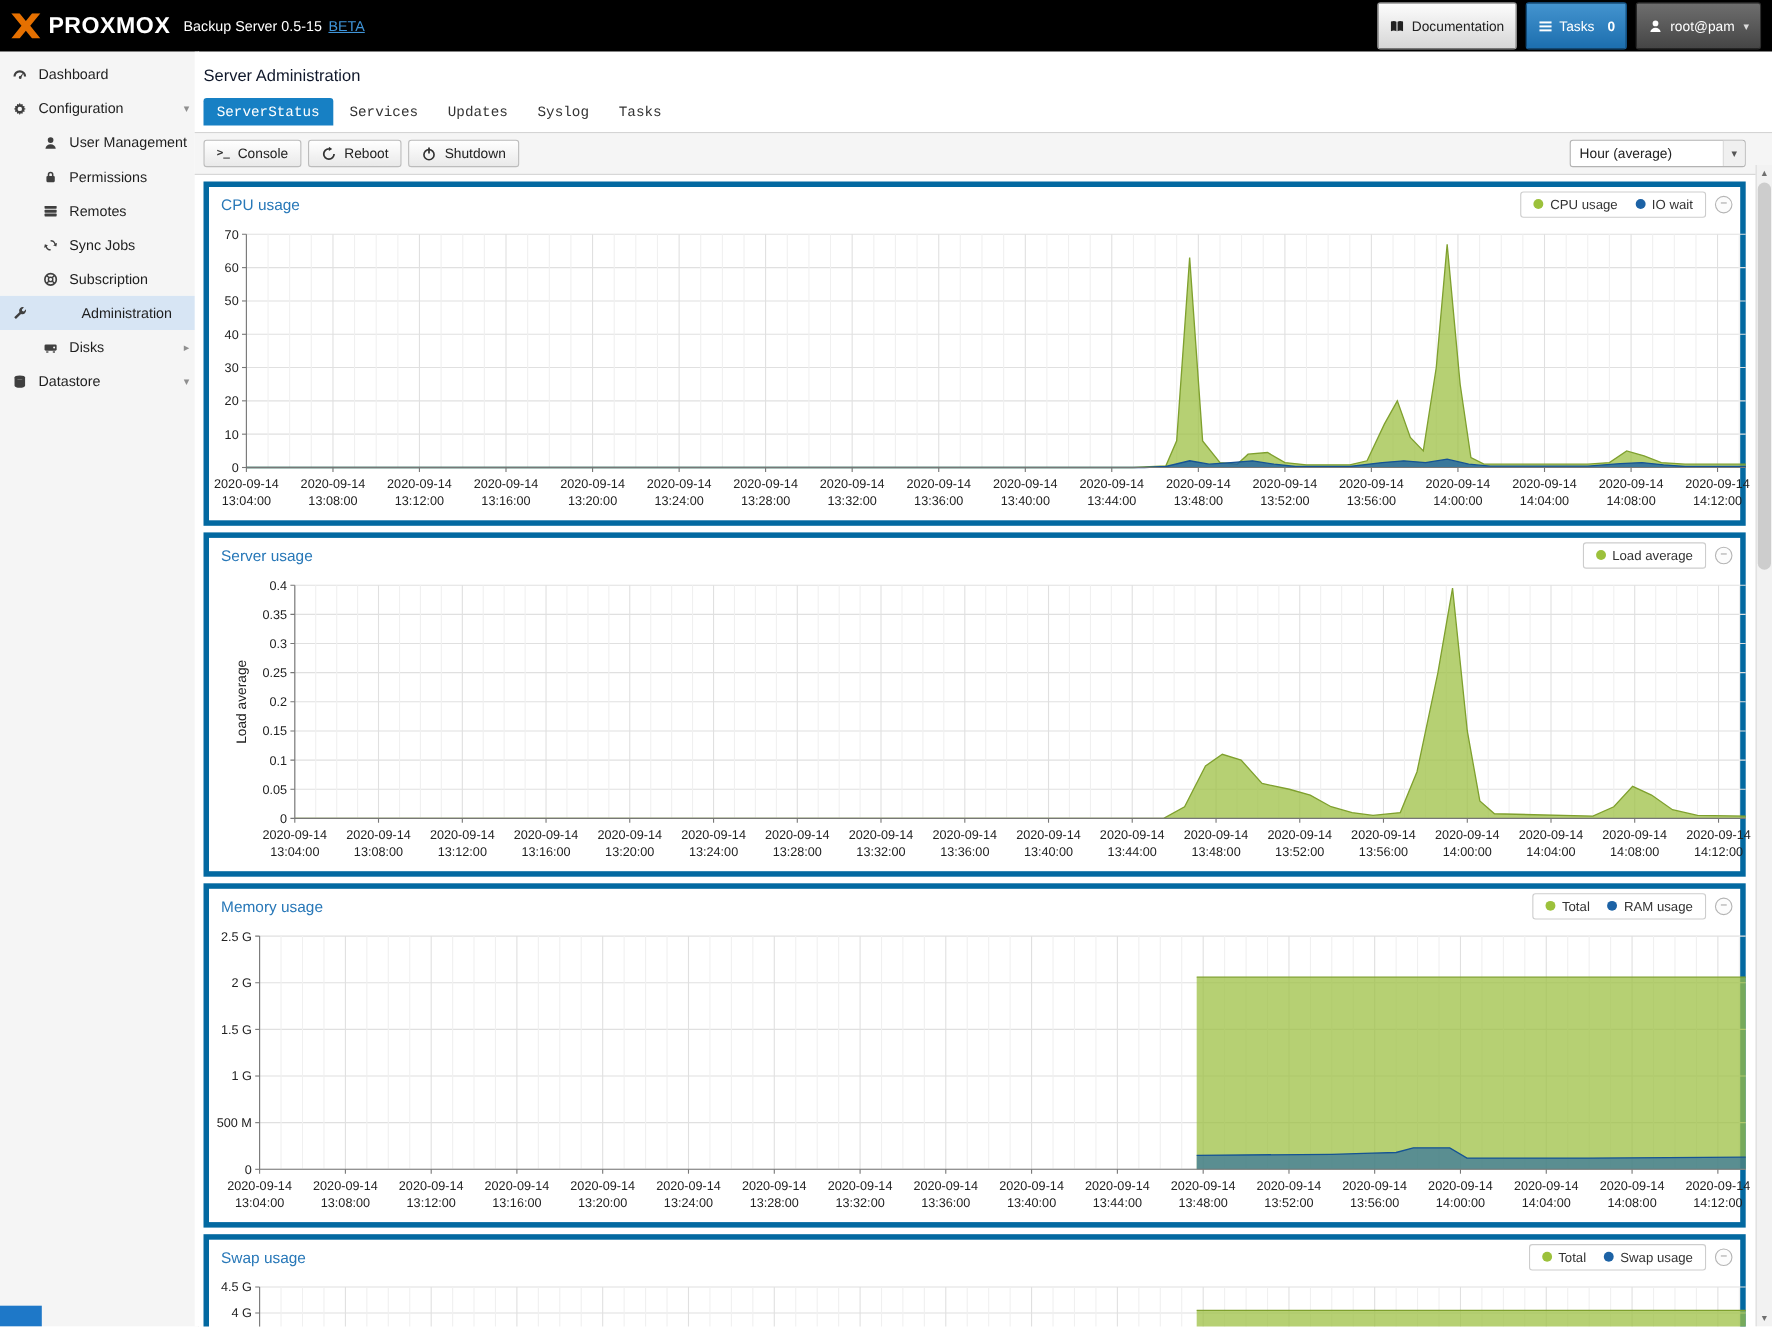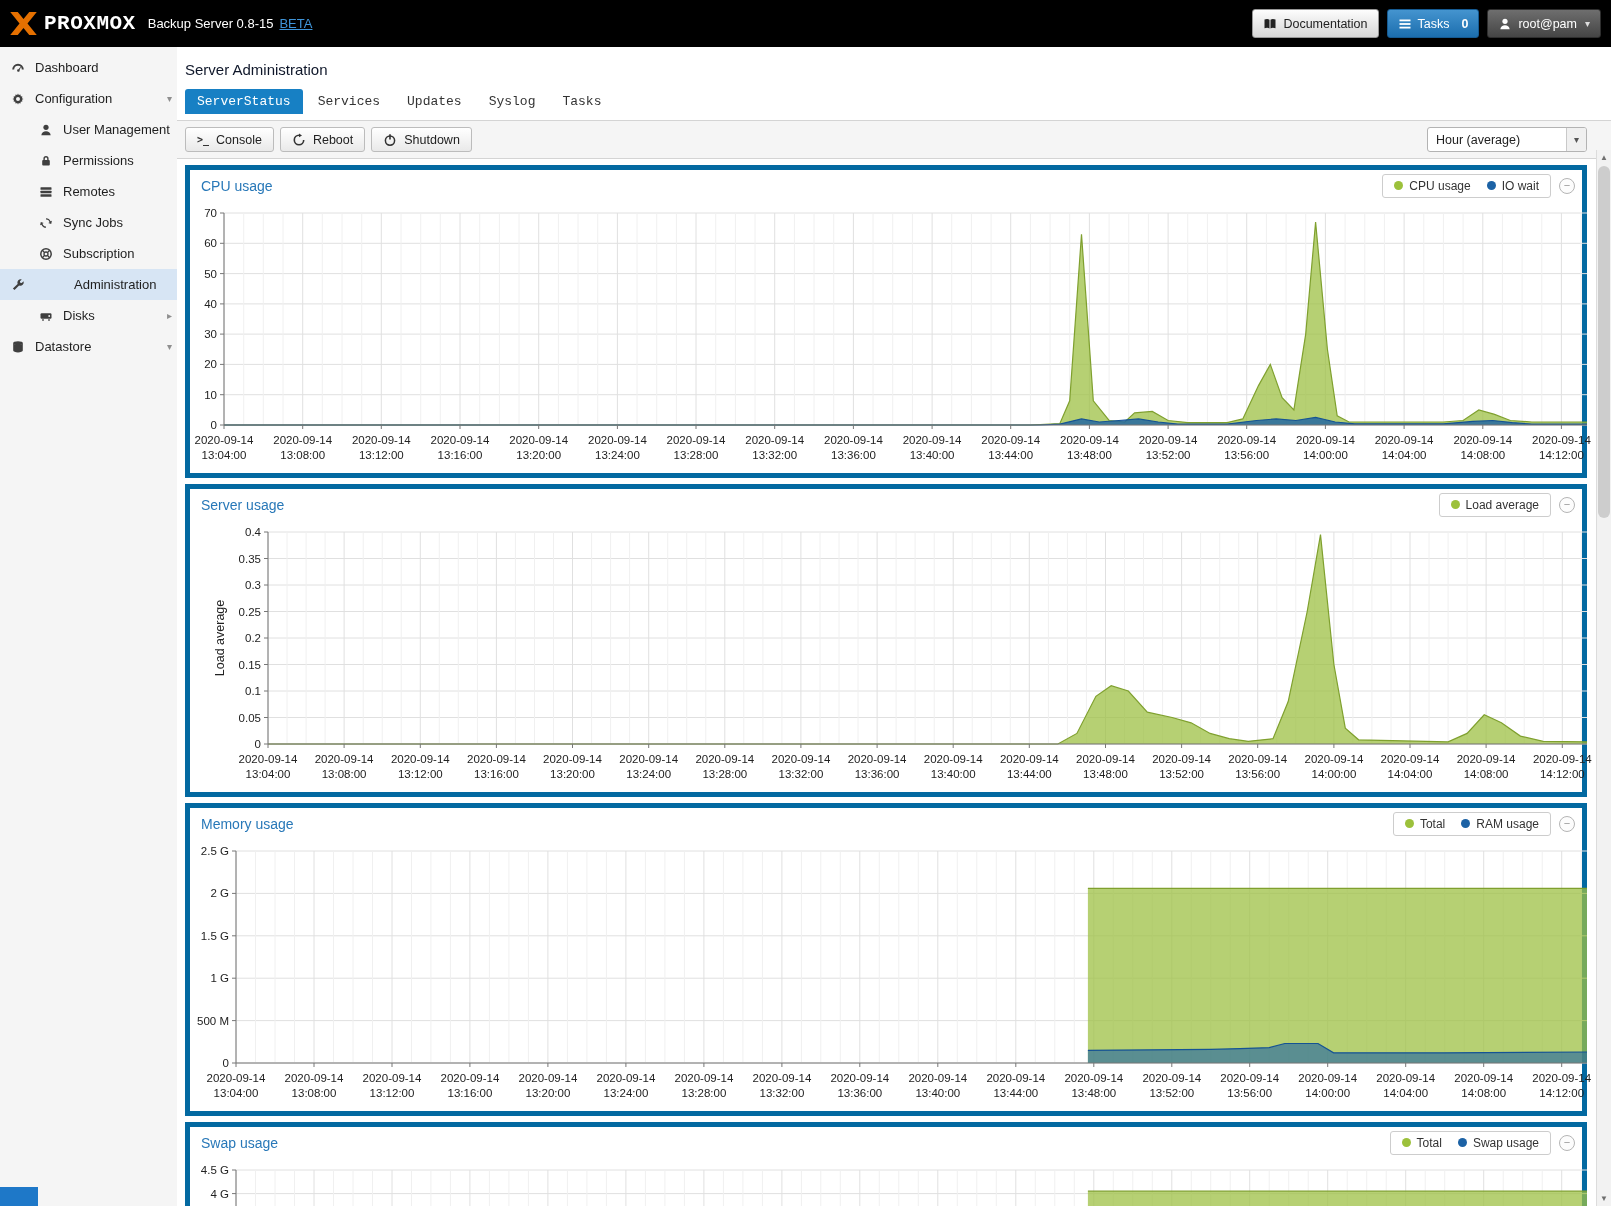--- a/index.html
+++ b/index.html
@@ -6,25 +6,25 @@
   html,body { margin:0; padding:0; }
   body {
     width:1611px; height:1206px; overflow:hidden; position:relative;
     font-family:"Liberation Sans", sans-serif; background:#fff; font-size:13px; color:#222;
   }
 
   
   .header { position:absolute; top:0; left:0; right:0; height:47px; background:#000;
     display:flex; align-items:center; padding:0 10px; color:#fff; }
   .logo { display:flex; align-items:center; gap:7px; }
-  .logo-text { font-size:21px; font-weight:bold; letter-spacing:.5px; color:#fff;font-family:Liberation Mono, monospace; }
+  .logo-text { font-size:21px; font-weight:bold; letter-spacing:.5px; color:#fff; }
   .product { margin-left:12px; font-size:13px; color:#fff; }
   .beta { margin-left:6px; color:#3f94d8; text-decoration:underline; font-size:13px; cursor:pointer; }
   .header-right { margin-left:auto; display:flex; align-items:center; gap:8px; }
-  .hbtn { height:29px; display:flex; align-items:center; gap:6px; padding:0 10px;
+  .hbtn { height:43px; display:flex; align-items:center; gap:6px; padding:0 10px;
     border-radius:3px; font-size:12.5px; cursor:default; }
   .hbtn .ic { display:flex; }
   .hbtn.doc { background:linear-gradient(#fdfdfd,#d6d6d6); color:#222; border:1px solid #979797; }
   .hbtn.tasks { background:linear-gradient(#4494cf,#1c6eae); color:#fff; border:1px solid #155a92; }
   .hbtn.tasks .count { margin-left:6px; font-weight:bold; }
   .hbtn.user { background:linear-gradient(#6e6e6e,#454545); color:#fff; border:1px solid #2e2e2e; }
   .hbtn .caret { font-size:10px; color:#ddd; margin-left:2px; }
 
   
   .sidebar { position:absolute; top:47px; left:0; bottom:0; width:181px;
@@ -84,21 +84,21 @@
 
 <div class="header">
   <div class="logo">
     <span class="logo-mark" style="display:flex">
       <svg width="27" height="23" viewBox="0 0 30 26">
           <path fill="#e57000" d="M0 0h8.5l6.5 8 6.5-8H30L19.5 13 30 26h-8.5L15 18l-6.5 8H0l10.5-13z"></path>
         </svg>
     </span>
     <span class="logo-text">PROXMOX</span>
   </div>
-  <span class="product">Backup Server 0.8-15</span>
+  <span class="product">Backup Server 0.5-15</span>
   <a class="beta">BETA</a>
 
   <div class="header-right">
     <div class="hbtn doc">
       <span class="ic">
           <svg viewBox="0 0 14 14" width="14" height="14">
             <path fill="currentColor" d="M1.5 2.6c1.8-.8 3.6-.8 5 .1v8.7c-1.4-.9-3.2-.9-5-.1zM12.5 2.6c-1.8-.8-3.6-.8-5 .1v8.7c1.4-.9 3.2-.9 5-.1z"></path>
           </svg>
         </span>
       <span>Documentation</span>

